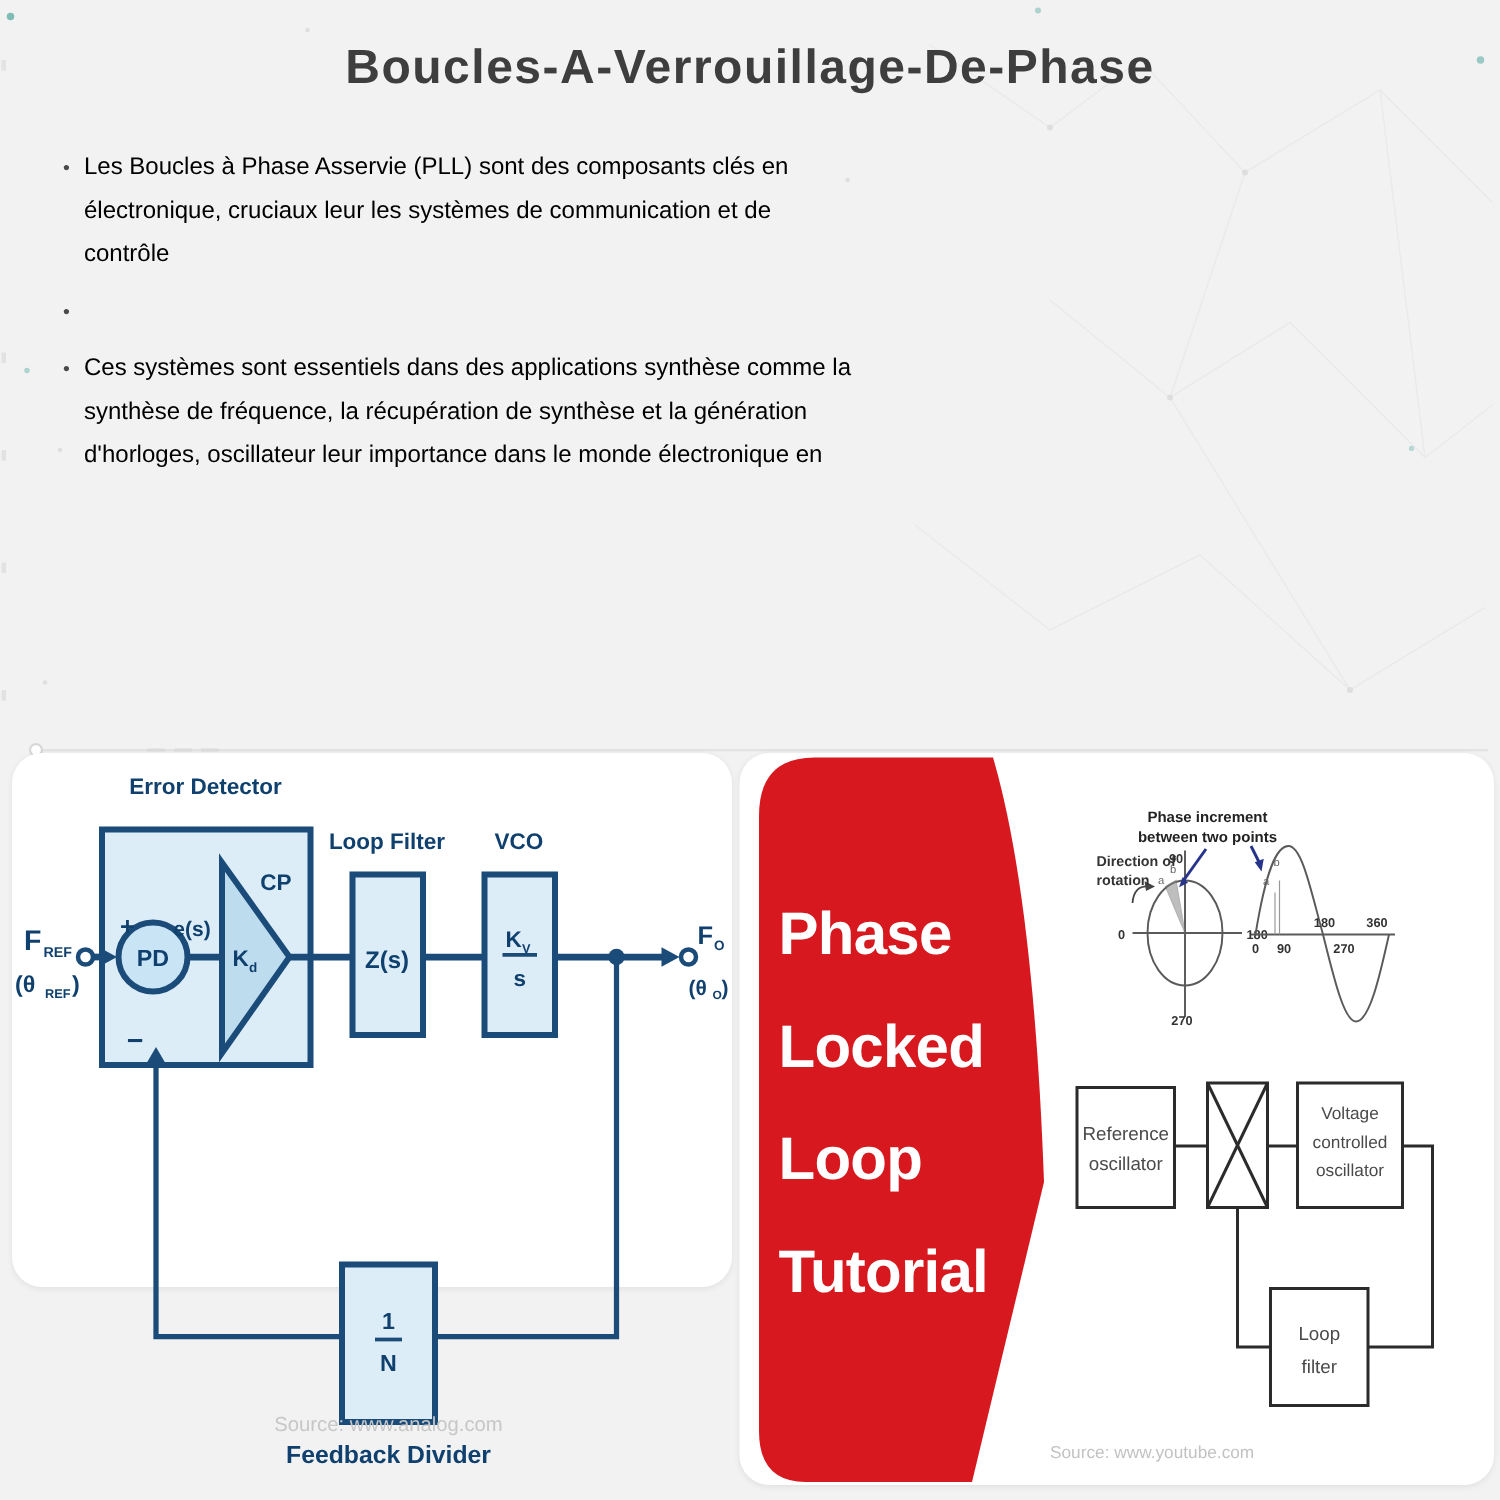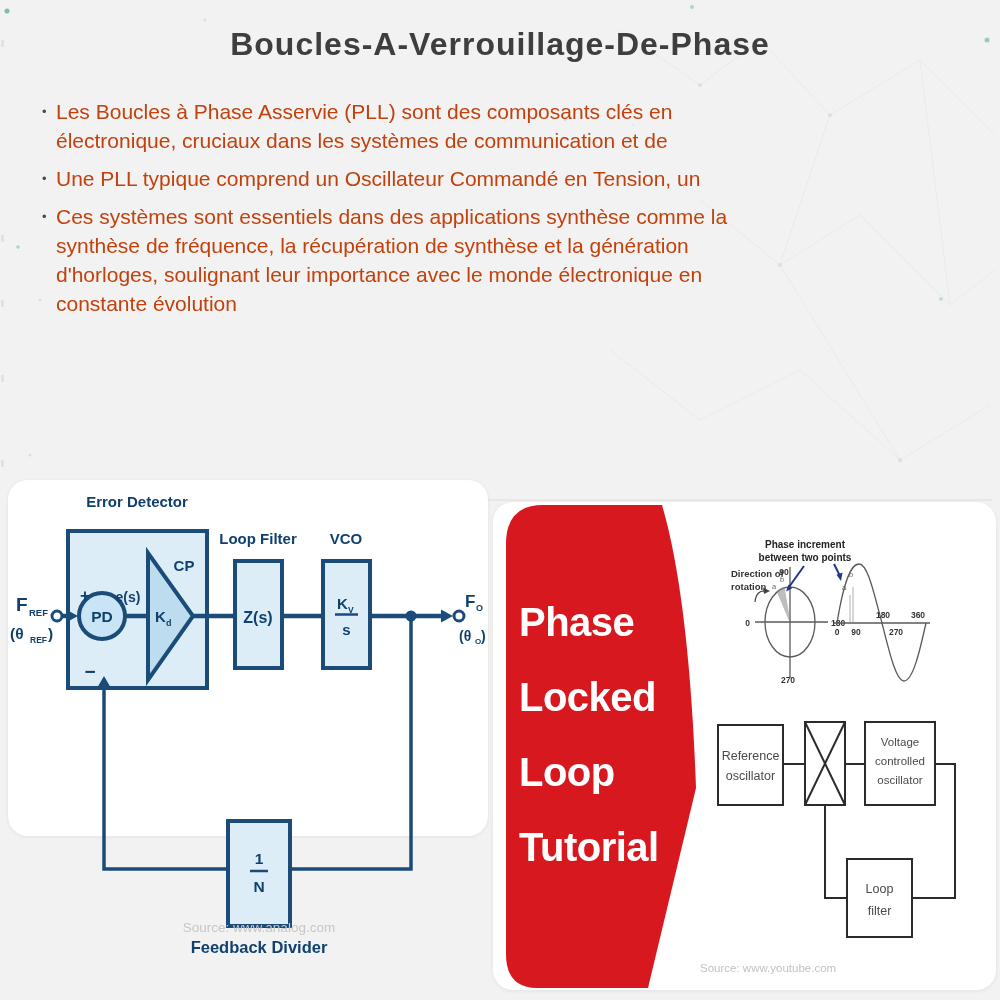--- a/index.html
+++ b/index.html
@@ -7,23 +7,23 @@
         font-family:"Liberation Sans",sans-serif;}
   svg{font-family:"Liberation Sans",sans-serif;}
   .decor{position:absolute;left:0;top:0;width:1000px;height:1000px;pointer-events:none;}
   .title{position:absolute;left:0;top:26px;width:1000px;text-align:center;
          font-size:32px;font-weight:bold;letter-spacing:1px;color:#3e3e3e;}
   .bullets{position:absolute;left:42px;top:97px;width:900px;}
   .bullet{display:flex;margin-bottom:9px;}
   .bullet .dot{width:14px;flex:0 0 14px;color:#4a4a4a;font-size:13px;line-height:29px;}
   .bullet .dot::before{content:"•";}
   .blines{flex:1;}
-  .bline{font-size:21px;line-height:29px;color:#c2410c;white-space:nowrap;}
+  .bline{font-size:16px;line-height:29px;color:#000000;white-space:nowrap;}
   .card{position:absolute;background:#ffffff;border-radius:20px;box-shadow:0 1px 4px rgba(0,0,0,.07);}
-  .card-left{left:8px;top:480px;width:480px;height:356px;}
+  .card-left{left:8px;top:502px;width:480px;height:356px;}
   .card-right{left:493px;top:502px;width:503px;height:488px;}
   .slider{position:absolute;left:0;top:0;width:1000px;height:1000px;pointer-events:none;}
 </style>
 </head>
 <body>
 
 <div class="page">
 
   <svg class="decor" viewBox="0 0 1000 1000">
     <g stroke="#e7e7e7" stroke-width="1" fill="none" opacity="0.7">
@@ -59,36 +59,35 @@
     </g>
   </svg>
 
   <div class="title">Boucles-A-Verrouillage-De-Phase</div>
 
   <div class="bullets">
     <div class="bullet">
       <span class="dot"></span>
       <div class="blines">
         <div class="bline">Les Boucles à Phase Asservie (PLL) sont des composants clés en</div>
-        <div class="bline">électronique, cruciaux dans les systèmes de communication et de</div>
+        <div class="bline">électronique, cruciaux leur les systèmes de communication et de</div>
+        <div class="bline">contrôle</div>
       </div>
     </div>
     <div class="bullet">
       <span class="dot"></span>
       <div class="blines">
-        <div class="bline">Une PLL typique comprend un Oscillateur Commandé en Tension, un</div>
       </div>
     </div>
     <div class="bullet">
       <span class="dot"></span>
       <div class="blines">
         <div class="bline">Ces systèmes sont essentiels dans des applications synthèse comme la</div>
         <div class="bline">synthèse de fréquence, la récupération de synthèse et la génération</div>
-        <div class="bline">d'horloges, soulignant leur importance avec le monde électronique en</div>
-        <div class="bline">constante évolution</div>
+        <div class="bline">d'horloges, oscillateur leur importance dans le monde électronique en</div>
       </div>
     </div>
   </div>
 
   <svg class="slider" viewBox="0 0 1000 1000">
     <line x1="28" y1="500" x2="992" y2="500" stroke="#e3e3e3" stroke-width="1.5"></line>
     <circle cx="24" cy="500" r="4" fill="#ffffff" stroke="#d8d8d8" stroke-width="1.5"></circle>
     <rect x="98" y="499" width="12" height="2" fill="#dcdcdc"></rect>
     <rect x="116" y="499" width="12" height="2" fill="#dcdcdc"></rect>
     <rect x="134" y="499" width="12" height="2" fill="#dcdcdc"></rect>

